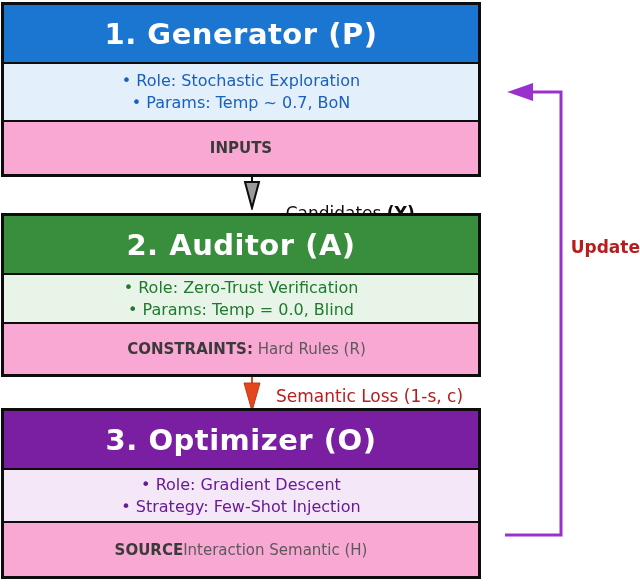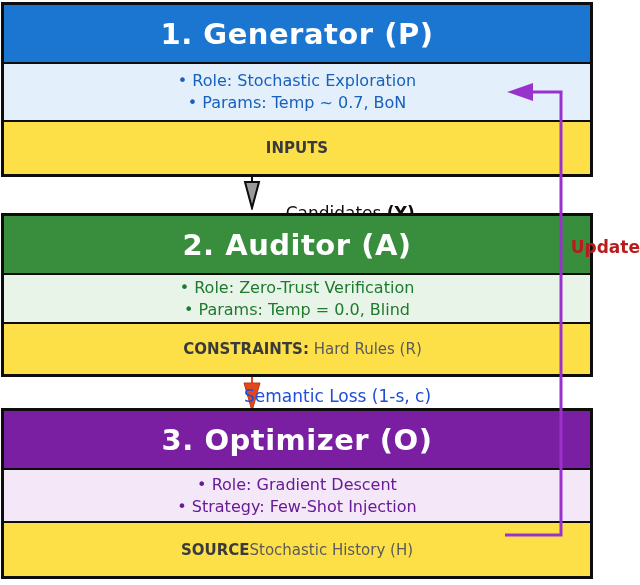--- a/index.html
+++ b/index.html
@@ -2,37 +2,37 @@
 <html><head>
 <meta charset="utf-8">
 <style>
   html,body{margin:0;padding:0;background:#ffffff;}
   .canvas{
     position:relative;width:640px;height:585px;background:#ffffff;overflow:hidden;
     font-family:"DejaVu Sans","Liberation Sans",sans-serif;
   }
   
   .block{
-    position:absolute;left:1px;width:592px;box-sizing:border-box;
+    position:absolute;left:1px;width:480px;box-sizing:border-box;
     border:3px solid #0d0d0d;background:#fff;
   }
   .hdr{
     display:flex;align-items:center;justify-content:center;
     border-bottom:2px solid #0d0d0d;color:#ffffff;font-weight:bold;font-size:29px;
     box-sizing:border-box;letter-spacing:0.5px;
   }
   .bdy{
     display:flex;flex-direction:column;align-items:center;justify-content:center;
     border-bottom:2px solid #0d0d0d;font-size:16px;line-height:1.35;
     box-sizing:border-box;
   }
   .bullet::before{content:"\2022\00a0";}
   .ftr{
     display:flex;align-items:center;justify-content:center;
-    background:#fde047;font-size:15px;color:#5a5a5a;box-sizing:border-box;
+    background:#f9a8d4;font-size:15px;color:#5a5a5a;box-sizing:border-box;
   }
   .ftr b{color:#3a3a3a;white-space:pre-wrap;}
   .ftr span{white-space:pre-wrap;}
 
   #blk-generator{top:2px;height:175px;}
   #blk-generator .hdr{height:59px;background:#1b76d2;}
   #blk-generator .bdy{height:58px;background:#e3effa;color:#1760bd;}
   #blk-generator .ftr{height:52px;}
 
   #blk-auditor{top:213px;height:164px;}
@@ -42,21 +42,21 @@
 
   #blk-optimizer{top:408px;height:171px;}
   #blk-optimizer .hdr{height:59px;background:#7b1fa2;}
   #blk-optimizer .bdy{height:53px;background:#f4e7f7;color:#671b97;}
   #blk-optimizer .ftr{height:53px;}
 
   
   .conn-svg{position:absolute;pointer-events:none;}
   .conn-label{position:absolute;font-size:17px;white-space:pre;}
   #candidates-label{left:264px;top:183px;color:#0d0d0d;}
-  #semantic-label{left:244px;top:386px;color:#1d4ed8;}
+  #semantic-label{left:276px;top:386px;color:#b91c1c;}
 
   
   #loop-svg{position:absolute;left:0;top:0;}
   #loop-label{
     position:absolute;left:566px;top:236px;width:74px;
     color:#b91c1c;font-weight:bold;font-size:17px;line-height:23px;text-align:right;
   }
 </style>
 </head>
 <body>
@@ -107,21 +107,21 @@
   <div class="block" id="blk-optimizer">
     <div class="hdr">
       <span>3. Optimizer (O)</span>
     </div>
     <div class="bdy">
       <div class="bullet">Role: Gradient Descent</div>
       <div class="bullet">Strategy: Few-Shot Injection</div>
     </div>
     <div class="ftr">
       <b>SOURCE</b>
-        <span>Stochastic History (H)</span>
+        <span>Interaction Semantic (H)</span>
     </div>
   </div>
 
   <svg id="loop-svg" width="640" height="585" viewBox="0 0 640 585">
     <polyline points="505,535 561,535 561,92 531,92" fill="none" stroke="#9932cc" stroke-width="3"></polyline>
     <polygon points="507,92 533,83 533,101" fill="#9932cc"></polygon>
   </svg>
   <div id="loop-label">
     <div>Update</div>
   </div>

